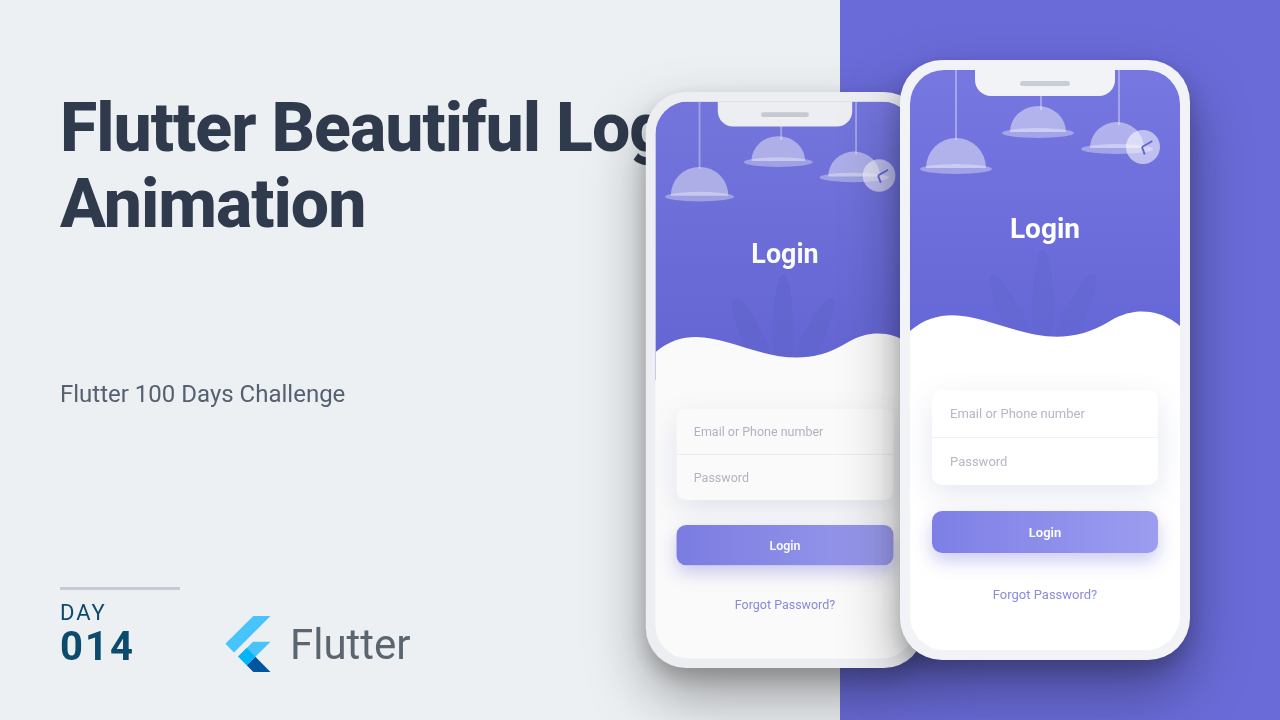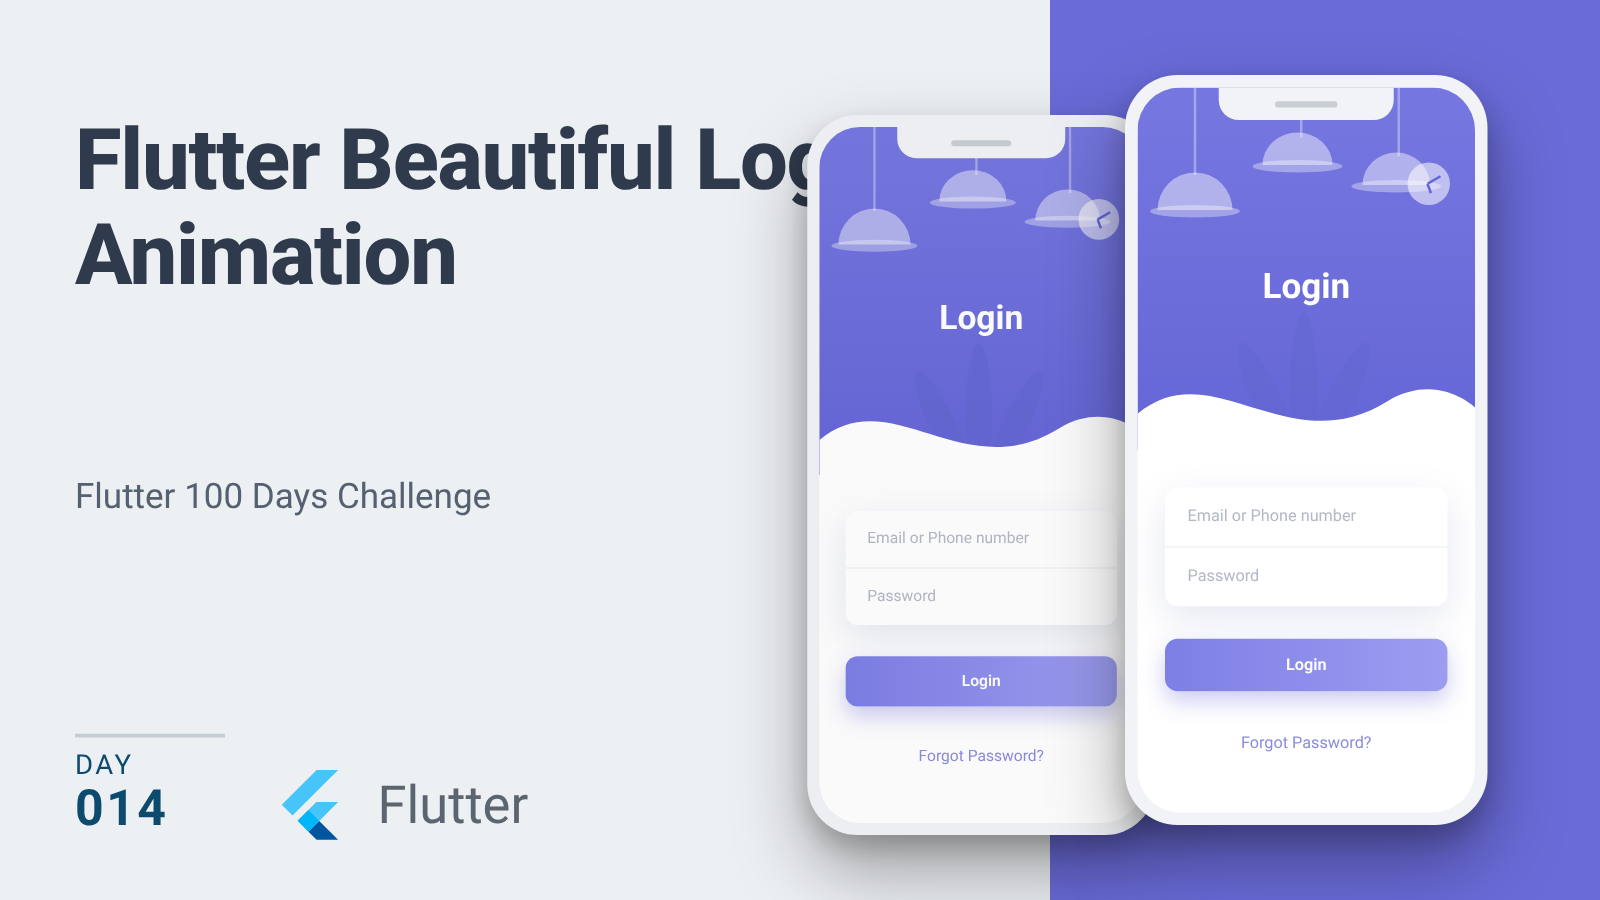--- a/index.html
+++ b/index.html
@@ -1,25 +1,25 @@
 <!DOCTYPE html>
 <html><head>
 <meta charset="utf-8">
 <style>
   * { box-sizing: border-box; margin: 0; padding: 0; }
   html, body { width: 1280px; height: 720px; overflow: hidden; font-family: -apple-system, BlinkMacSystemFont, "Segoe UI", Roboto, sans-serif; }
   .stage { position: relative; width: 1280px; height: 720px; background: #EDF0F3; }
   .purple-band { position: absolute; top: 0; right: 0; width: 440px; height: 720px; background: #6A6BD8; }
   .title { position: absolute; left: 60px; top: 90px; font-size: 68px; line-height: 1.12; font-weight: 800; color: #2F3A4C; letter-spacing: -1px; }
-  .subtitle { position: absolute; left: 60px; top: 380px; font-size: 28px; font-weight: 400; color: #556070; }
+  .subtitle { position: absolute; left: 60px; top: 380px; font-size: 24px; font-weight: 400; color: #556070; }
   .divider { position: absolute; left: 60px; bottom: 130px; width: 120px; height: 3px; background: #C5CCD4; }
   .day-block { position: absolute; left: 60px; bottom: 50px; color: #0c4a6e; margin-top: 48px; }
   .day-block .lbl { font-size: 22px; font-weight: 400; letter-spacing: 2px; }
   .day-block .num { font-size: 40px; font-weight: 700; letter-spacing: 2px; margin-top: -2px; }
-  .flutter-brand { position: absolute; left: 220px; bottom: 48px; display: flex; align-items: center; gap: 26px; }
+  .flutter-brand { position: absolute; left: 220px; bottom: 48px; display: flex; align-items: center; gap: 14px; }
   .flutter-brand .word { font-size: 42px; color: #5B6570; font-weight: 400; }
   .flutter-logo { width: 56px; height: 56px; }
 
   
   .phones { position: absolute; right: 40px; top: 40px; width: 600px; height: 660px; }
   .phone { position: absolute; width: 290px; height: 600px; border-radius: 42px; background: #F1F3F6; box-shadow: 0 30px 60px rgba(0,0,0,0.35), 0 10px 20px rgba(0,0,0,0.18); padding: 10px; }
   .phone.back  { left: 0; top: 40px; transform: scale(.96); filter: brightness(.98); }
   .phone.front { left: 260px; top: 20px; }
   .screen { position: relative; width: 100%; height: 100%; border-radius: 34px; overflow: hidden; background: #fff; }
   .notch { position: absolute; top: 0; left: 50%; transform: translateX(-50%); width: 140px; height: 26px; background: #F1F3F6; border-bottom-left-radius: 16px; border-bottom-right-radius: 16px; z-index: 5; }

